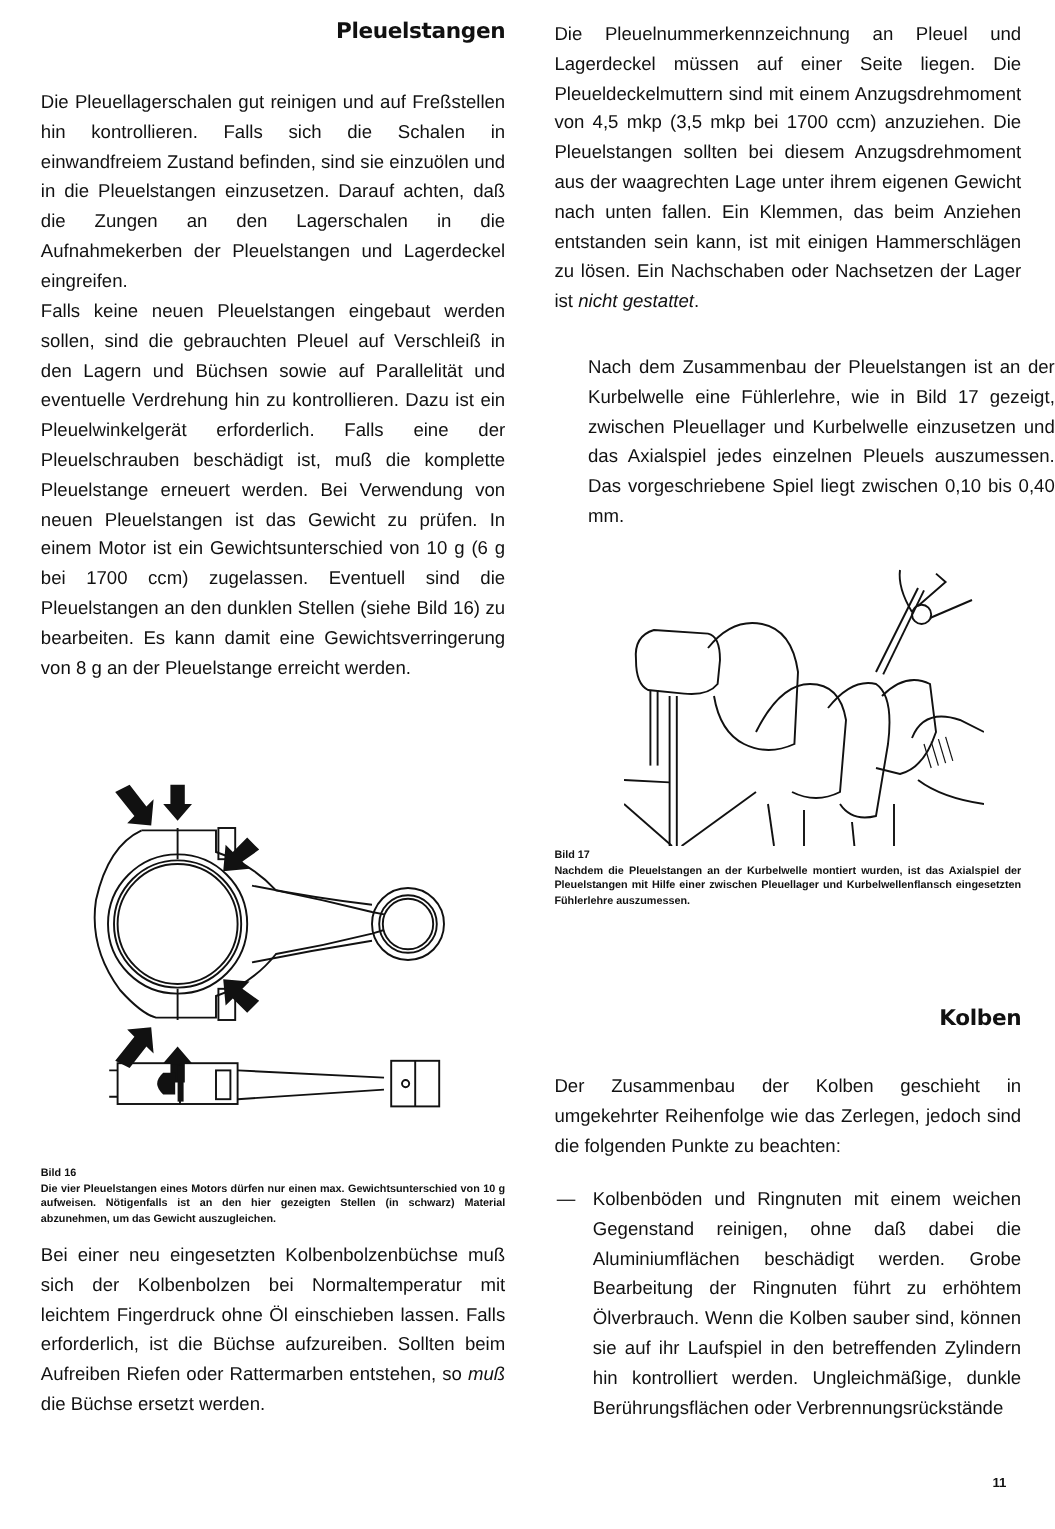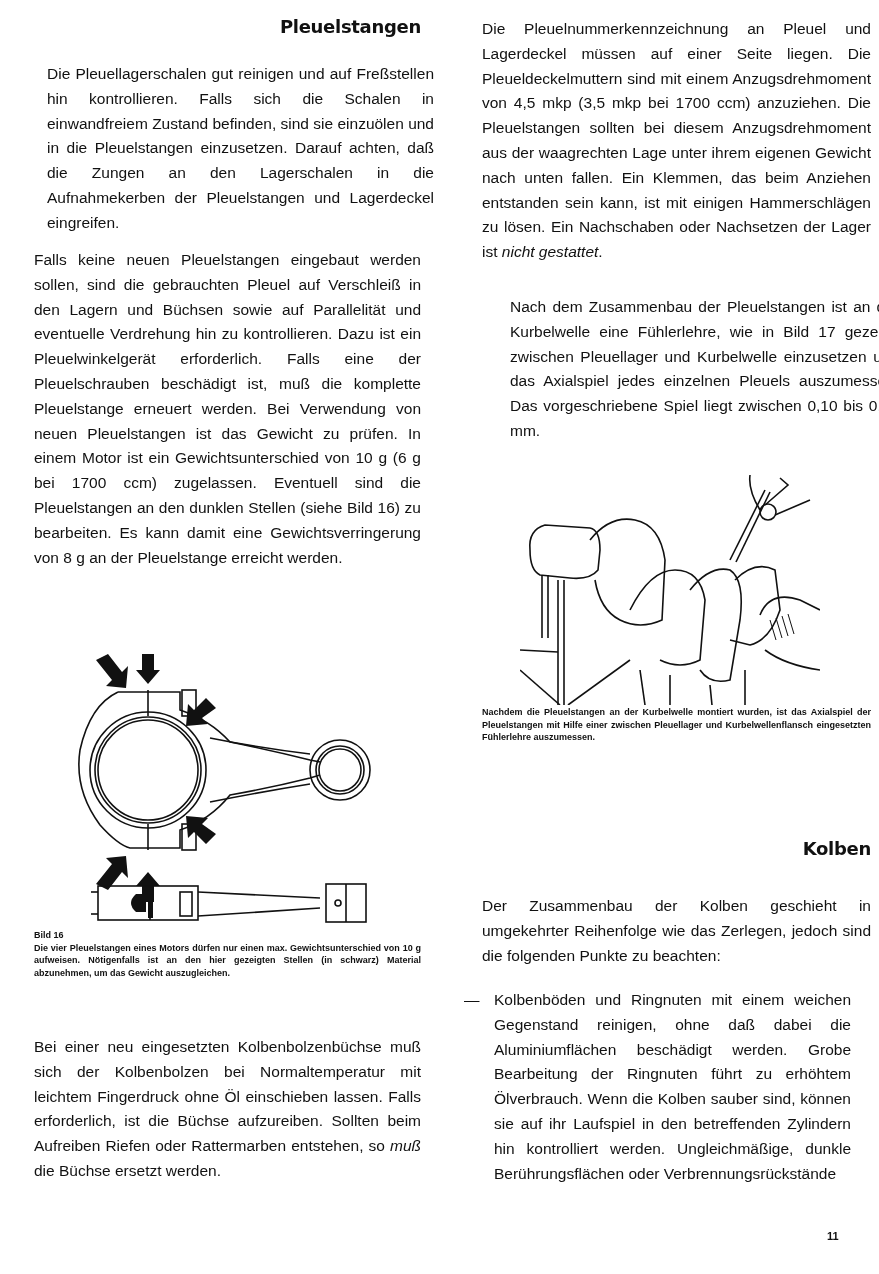--- a/index.html
+++ b/index.html
@@ -1,37 +1,37 @@
 <!DOCTYPE html>
 <html><head>
 <meta charset="utf-8">
 <style>
   html, body { margin: 0; padding: 0; background: #ffffff; }
   body { width: 879px; height: 1274px; position: relative; overflow: hidden;
          font-family: "Liberation Sans", sans-serif; color: #111; }
   .col { position: absolute; }
-  .left { left: 34px; width: 387px; }
-  .right { left: 482px; width: 389px; }
+  .left { left: 34px; width: 387px; margin-top: 42px; }
+  .right { left: 462px; width: 389px; }
   h1.sec { font-family: "DejaVu Sans", sans-serif; font-weight: bold; font-size: 18px;
            margin: 0; letter-spacing: -0.3px; text-align: right; }
   p.body { margin: 0; font-size: 15.5px; line-height: 24.8px; text-align: justify;
            text-align-last: left; }
   .caption { font-size: 9px; line-height: 12.5px; font-weight: bold; text-align: justify; }
   .caption .ct { display: block; }
   .fig { position: absolute; }
   .bullet { position: absolute; font-size: 15.5px; line-height: 24.8px; }
   .page-number { position: absolute; left: 827px; top: 1230px; font-size: 11px; font-weight: bold; }
   em { font-style: italic; }
 </style>
 </head>
 <body>
 
 <h1 class="sec col left" style="top:16px;">Pleuelstangen</h1>
 
-<p class="body col left" style="top:62px;margin-left:13px;">Die Pleuellagerschalen gut reinigen und auf Freßstellen hin kontrollieren. Falls sich die Schalen in einwandfreiem Zustand befinden, sind sie einzuölen und in die Pleuelstangen einzusetzen. Darauf achten, daß die Zungen an den Lagerschalen in die Aufnahmekerben der Pleuelstangen und Lagerdeckel eingreifen.</p>
+<p class="body col left" style="top:74px;">Die Pleuellagerschalen gut reinigen und auf Freßstellen hin kontrollieren. Falls sich die Schalen in einwandfreiem Zustand befinden, sind sie einzuölen und in die Pleuelstangen einzusetzen. Darauf achten, daß die Zungen an den Lagerschalen in die Aufnahmekerben der Pleuelstangen und Lagerdeckel eingreifen.</p>
 
 <p class="body col left" style="top:248px;">Falls keine neuen Pleuelstangen eingebaut werden sollen, sind die gebrauchten Pleuel auf Verschleiß in den Lagern und Büchsen sowie auf Parallelität und eventuelle Verdrehung hin zu kontrollieren. Dazu ist ein Pleuelwinkelgerät erforderlich. Falls eine der Pleuelschrauben beschädigt ist, muß die komplette Pleuelstange erneuert werden. Bei Verwendung von neuen Pleuelstangen ist das Gewicht zu prüfen. In einem Motor ist ein Gewichtsunterschied von 10 g (6 g bei 1700 ccm) zugelassen. Eventuell sind die Pleuelstangen an den dunklen Stellen (siehe Bild 16) zu bearbeiten. Es kann damit eine Gewichtsverringerung von 8 g an der Pleuelstange erreicht werden.</p>
 
 <div class="fig" style="left:70px; top:650px; width:320px; height:275px;">
   <svg width="320" height="275" viewBox="0 0 320 275">
     <g fill="none" stroke="#111" stroke-width="1.6">
 
       <path d="M48,42 Q20,55 10,100 Q4,140 30,175 Q48,195 60,198 L110,198 L110,180 Q140,170 160,145 Q200,138 240,128 L250,125"></path>
       <path d="M48,42 L110,42 L110,60 Q140,70 160,92 Q200,100 240,110 L250,112"></path>
 
@@ -124,20 +124,21 @@
     <g stroke="#111" stroke-width="1">
       <line x1="250" y1="150" x2="256" y2="170"></line>
       <line x1="256" y1="148" x2="262" y2="168"></line>
       <line x1="262" y1="146" x2="268" y2="166"></line>
       <line x1="268" y1="144" x2="274" y2="164"></line>
     </g>
   </svg>
 </div>
 
 <div class="caption col right" style="top:706px;">
+  <span class="ct">Bild 17</span>
   <span>Nachdem die Pleuelstangen an der Kurbelwelle montiert wurden, ist das Axialspiel der Pleuelstangen mit Hilfe einer zwischen Pleuellager und Kurbelwellenflansch eingesetzten Fühlerlehre auszumessen.</span>
 </div>
 
 <h1 class="sec col right" style="top:838px;">Kolben</h1>
 
 <p class="body col right" style="top:894px;">Der Zusammenbau der Kolben geschieht in umgekehrter Reihenfolge wie das Zerlegen, jedoch sind die folgenden Punkte zu beachten:</p>
 
 <div>
   <span class="bullet" style="left:464px; top:988px;">—</span>
   <p class="body col" style="left:494px; top:988px; width:357px;">Kolbenböden und Ringnuten mit einem weichen Gegenstand reinigen, ohne daß dabei die Aluminiumflächen beschädigt werden. Grobe Bearbeitung der Ringnuten führt zu erhöhtem Ölverbrauch. Wenn die Kolben sauber sind, können sie auf ihr Laufspiel in den betreffenden Zylindern hin kontrolliert werden. Ungleichmäßige, dunkle Berührungsflächen oder Verbrennungsrückstände</p>

